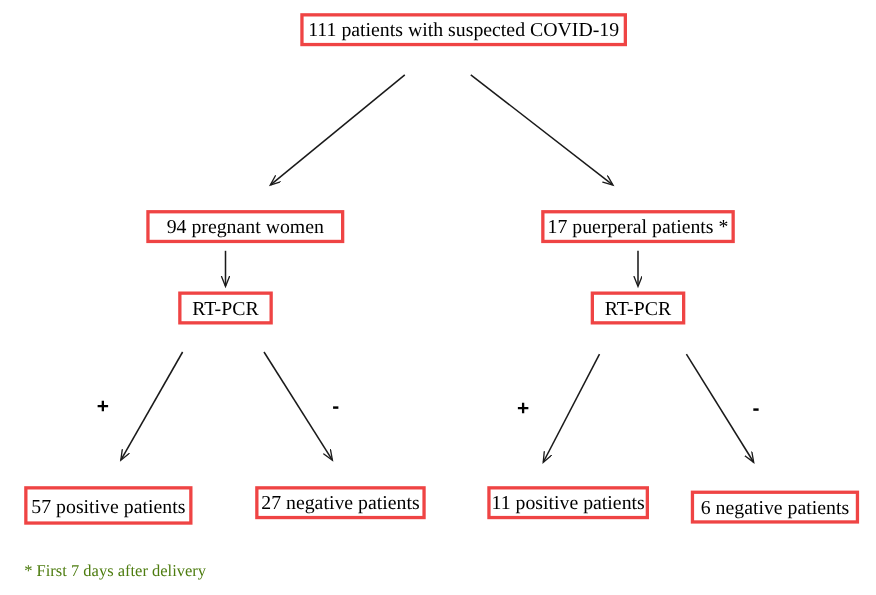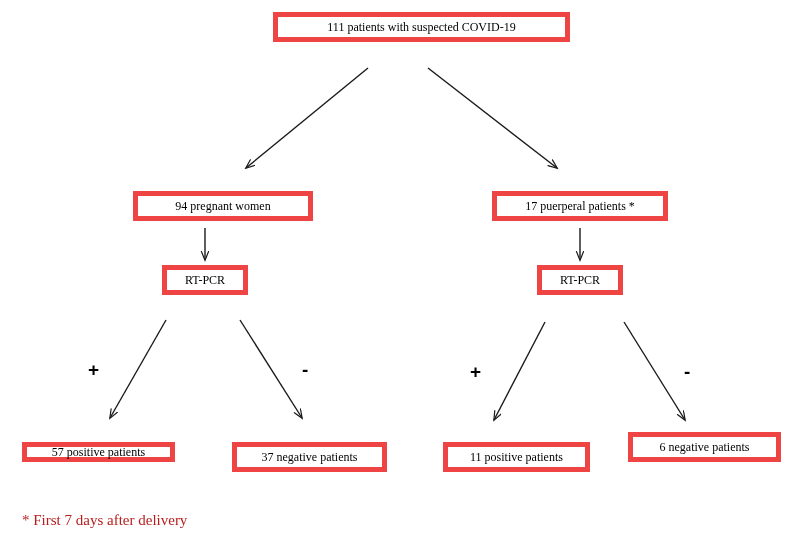--- a/index.html
+++ b/index.html
@@ -17,46 +17,46 @@
   }
   #flow {
     position: absolute;
     left: 0;
     top: 0;
     width: 796px;
     height: 541px;
   }
   .node-box {
     position: absolute;
-    border: 5px solid #ef4444;
+    border: 3px solid #ef4444;
     background: #ffffff;
     box-sizing: border-box;
     display: flex;
     align-items: center;
     justify-content: center;
     font-family: "Liberation Serif", "DejaVu Serif", serif;
-    font-size: 12px;
+    font-size: 18px;
     line-height: 1;
     color: #000000;
     white-space: nowrap;
   }
   .sign-label {
     position: absolute;
     font-family: "Liberation Sans", "DejaVu Sans", sans-serif;
     font-size: 19px;
     font-weight: bold;
     color: #000000;
     line-height: 1;
     user-select: none;
   }
   .footnote {
     position: absolute;
     font-family: "Liberation Serif", "DejaVu Serif", serif;
     font-size: 15px;
-    color: #b91c1c;
+    color: #4d7c0f;
     white-space: nowrap;
   }
 </style>
 </head>
 <body>
 
 <svg id="flow" viewBox="0 0 796 541" xmlns="http://www.w3.org/2000/svg">
   <defs>
     <marker id="arrowhead" markerWidth="12" markerHeight="12" refX="9.2" refY="4" orient="auto" markerUnits="userSpaceOnUse">
       <path d="M 0.6 0.4 L 9.6 4 L 0.6 7.6" fill="none" stroke="#1a1a1a" stroke-width="1.2" stroke-linecap="round" stroke-linejoin="miter"></path>
@@ -83,30 +83,30 @@
     </div>
     <div class="node-box" style="left: 492px; top: 191px; width: 176px; height: 30px; align-items: center;">
       <span>17 puerperal patients *</span>
     </div>
     <div class="node-box" style="left: 162px; top: 265px; width: 86px; height: 30px;">
       <span>RT-PCR</span>
     </div>
     <div class="node-box" style="left: 537px; top: 265px; width: 86px; height: 30px;">
       <span>RT-PCR</span>
     </div>
-    <div class="node-box" style="left: 22px; top: 442px; width: 153px; height: 20px;">
+    <div class="node-box" style="left: 22px; top: 442px; width: 153px; height: 35px;">
       <span>57 positive patients</span>
     </div>
     <div class="node-box" style="left: 232px; top: 442px; width: 155px; height: 30px;">
-      <span>37 negative patients</span>
+      <span>27 negative patients</span>
     </div>
     <div class="node-box" style="left: 443px; top: 442px; width: 147px; height: 30px;">
       <span>11 positive patients</span>
     </div>
-    <div class="node-box" style="left: 628px; top: 432px; width: 153px; height: 30px;">
+    <div class="node-box" style="left: 628px; top: 446px; width: 153px; height: 30px;">
       <span>6 negative patients</span>
     </div>
   </div>
 
 <div id="label-layer">
     <div class="sign-label" style="left: 88px; top: 360px;">+</div>
     <div class="sign-label" style="left: 302px; top: 360px;">-</div>
     <div class="sign-label" style="left: 470px; top: 362px;">+</div>
     <div class="sign-label" style="left: 684px; top: 362px;">-</div>
   </div>

